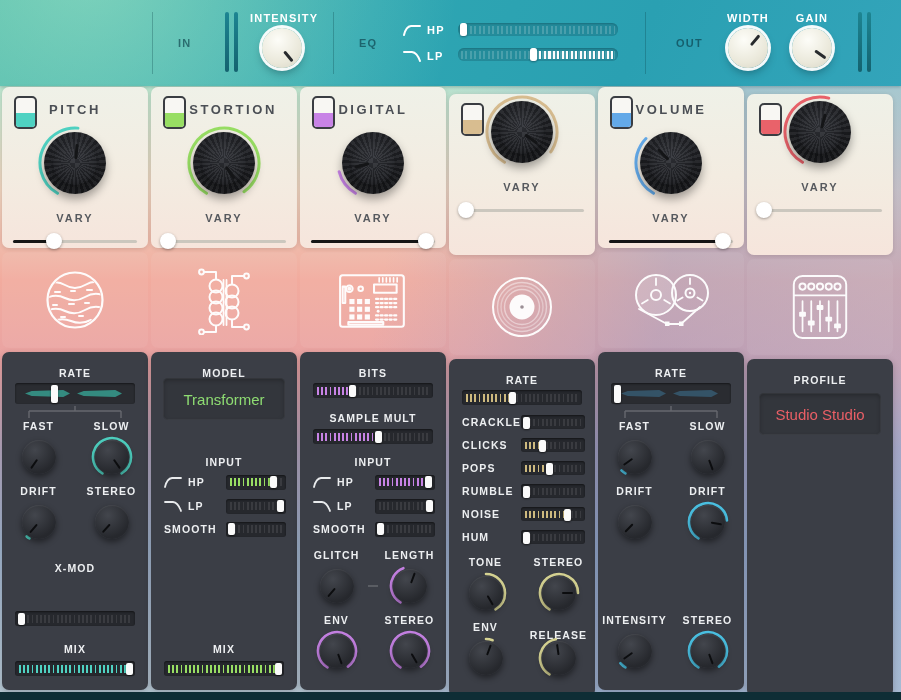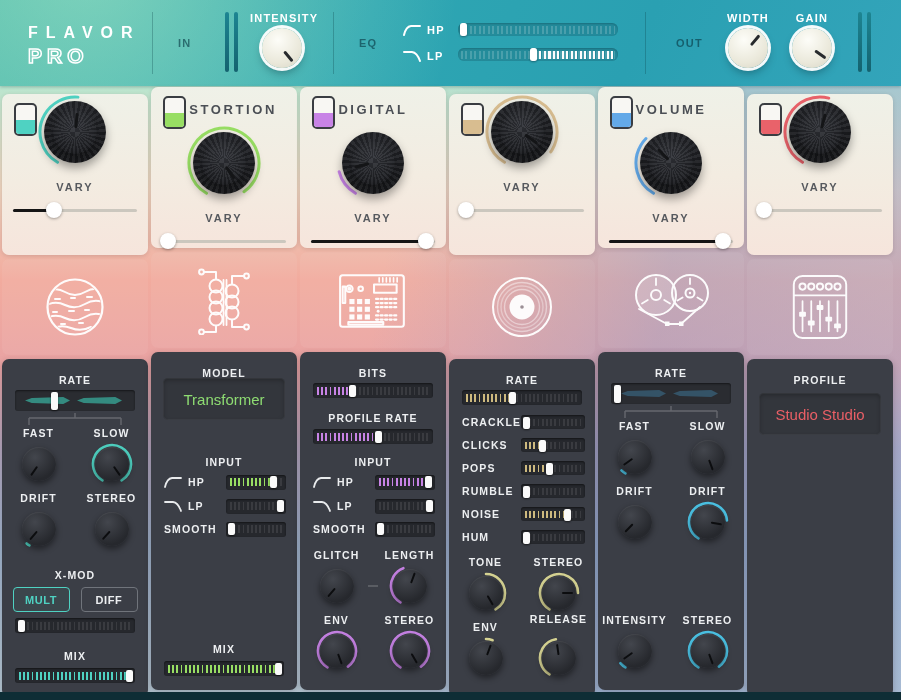--- a/index.html
+++ b/index.html
@@ -113,24 +113,20 @@
   .btn.sel{border-color:var(--c);color:var(--c);background:rgba(79,210,194,.06)}
   .select{position:absolute;left:12px;right:12px;height:42px;border-radius:5px;background:#33363c;
     box-shadow:inset 0 0 0 1px rgba(255,255,255,.05),inset 0 2px 5px rgba(0,0,0,.28);
     display:flex;align-items:center;justify-content:center;font-size:15px}
   .bottombar{position:absolute;left:0;bottom:0;width:901px;height:8px;background:#0e2d35}
 </style>
 </head>
 <body>
 
 <header class="topbar">
-  <div class="logo">
-    <div class="logo1">FLAVOR</div>
-    <div class="logo2">PRO</div>
-  </div>
   <i class="vdiv" style="left:152px"></i>
   <span class="tlab dark" style="left:178px;top:37px">IN</span>
   <div class="meter" style="left:225px">
       <i></i>
       <i class="b2"></i>
     </div>
   <span class="tlab" style="left:250px;top:12px;width:64px;text-align:center">INTENSITY</span>
   <div class="tknob" style="left:262px;top:28px;--a:140deg">
       <i class="tcap"></i>
     </div>
@@ -167,20 +163,21 @@
       <i></i>
       <i class="b2"></i>
     </div>
 </header>
 
 <section class="col m0">
   <div class="card">
     <div class="toggle">
         <i class="ton"></i>
       </div>
+    <h2>PITCH</h2>
     <div class="bigknob" style="--a:5deg">
       <svg viewBox="0 0 76 76">
           <circle cx="38" cy="38" r="35" pathLength="300" stroke-dasharray="129 300" transform="rotate(120 38 38)"></circle>
         </svg>
       <div class="bk-ring"></div>
       <div class="bk-cap"></div>
       <div class="bk-rot"></div>
     </div>
     <div class="vary">VARY</div>
     <div class="vslider">
@@ -244,24 +241,20 @@
           <div class="kcap"></div>
         </div>
       </div>
     <div class="kslot" style="top:149px;left:50%">
         <div class="knob" style="--a:222deg">
           <div class="kbody"></div>
           <div class="kcap"></div>
         </div>
       </div>
     <span class="plabel cen" style="top:210px">X-MOD</span>
-    <div class="btnrow" style="top:228px">
-      <button class="btn sel">MULT</button>
-      <button class="btn">DIFF</button>
-    </div>
     <div class="ss" style="top:259px;left:13px;right:13px">
       <i class="ssg"></i>
         <i class="ssh" style="left:3px"></i>
     </div>
     <span class="plabel cen" style="top:291px">MIX</span>
     <div class="ss" style="top:309px;left:13px;right:13px">
       <i class="ssg"></i>
         <i class="ssf" style="width:94%"></i>
         <i class="ssh" style="left:calc(94% - 2px)"></i>
     </div>
@@ -397,21 +390,21 @@
       <rect x="12" y="51.5" width="34" height="2.5"></rect>
     </svg>
   </div>
   <div class="panel">
     <span class="plabel cen" style="top:15px">BITS</span>
     <div class="ss" style="top:31px;left:13px;right:13px">
       <i class="ssg"></i>
         <i class="ssf" style="width:32%"></i>
         <i class="ssh" style="left:calc(32% - 2px)"></i>
     </div>
-    <span class="plabel cen" style="top:60px">PROFILE RATE</span>
+    <span class="plabel cen" style="top:60px">SAMPLE MULT</span>
     <div class="ss" style="top:77px;left:13px;right:13px">
       <i class="ssg"></i>
         <i class="ssf" style="width:53%"></i>
         <i class="ssh" style="left:calc(53% - 2px)"></i>
     </div>
     <span class="plabel cen" style="top:104px">INPUT</span>
     <div class="frow" style="top:122px">
       <svg class="ficon" viewBox="0 0 18 12">
           <path d="M1 11 Q3 2.5 8 2 L17 2"></path>
         </svg>
@@ -575,21 +568,21 @@
     <div class="kslot" style="top:213px;left:50%">
         <div class="knob" style="--a:90deg">
           <svg viewBox="0 0 42 42">
             <circle cx="21" cy="21" r="19" pathLength="300" stroke-dasharray="200 300" transform="rotate(120 21 21)" style="stroke:#dad795"></circle>
           </svg>
           <div class="kbody"></div>
           <div class="kcap"></div>
         </div>
       </div>
     <span class="plabel half" style="top:262px;left:0">ENV</span>
-    <span class="plabel half" style="top:254px;left:50%">RELEASE</span>
+    <span class="plabel half" style="top:270px;left:50%">RELEASE</span>
     <div class="kslot" style="top:278px;left:0">
         <div class="knob" style="--a:20deg">
           <svg viewBox="0 0 42 42">
             <circle cx="21" cy="21" r="19" pathLength="300" stroke-dasharray="17 300" transform="rotate(-90 21 21)" style="stroke:#dad795"></circle>
           </svg>
           <div class="kbody"></div>
           <div class="kcap"></div>
         </div>
       </div>
     <div class="kslot" style="top:278px;left:50%">

